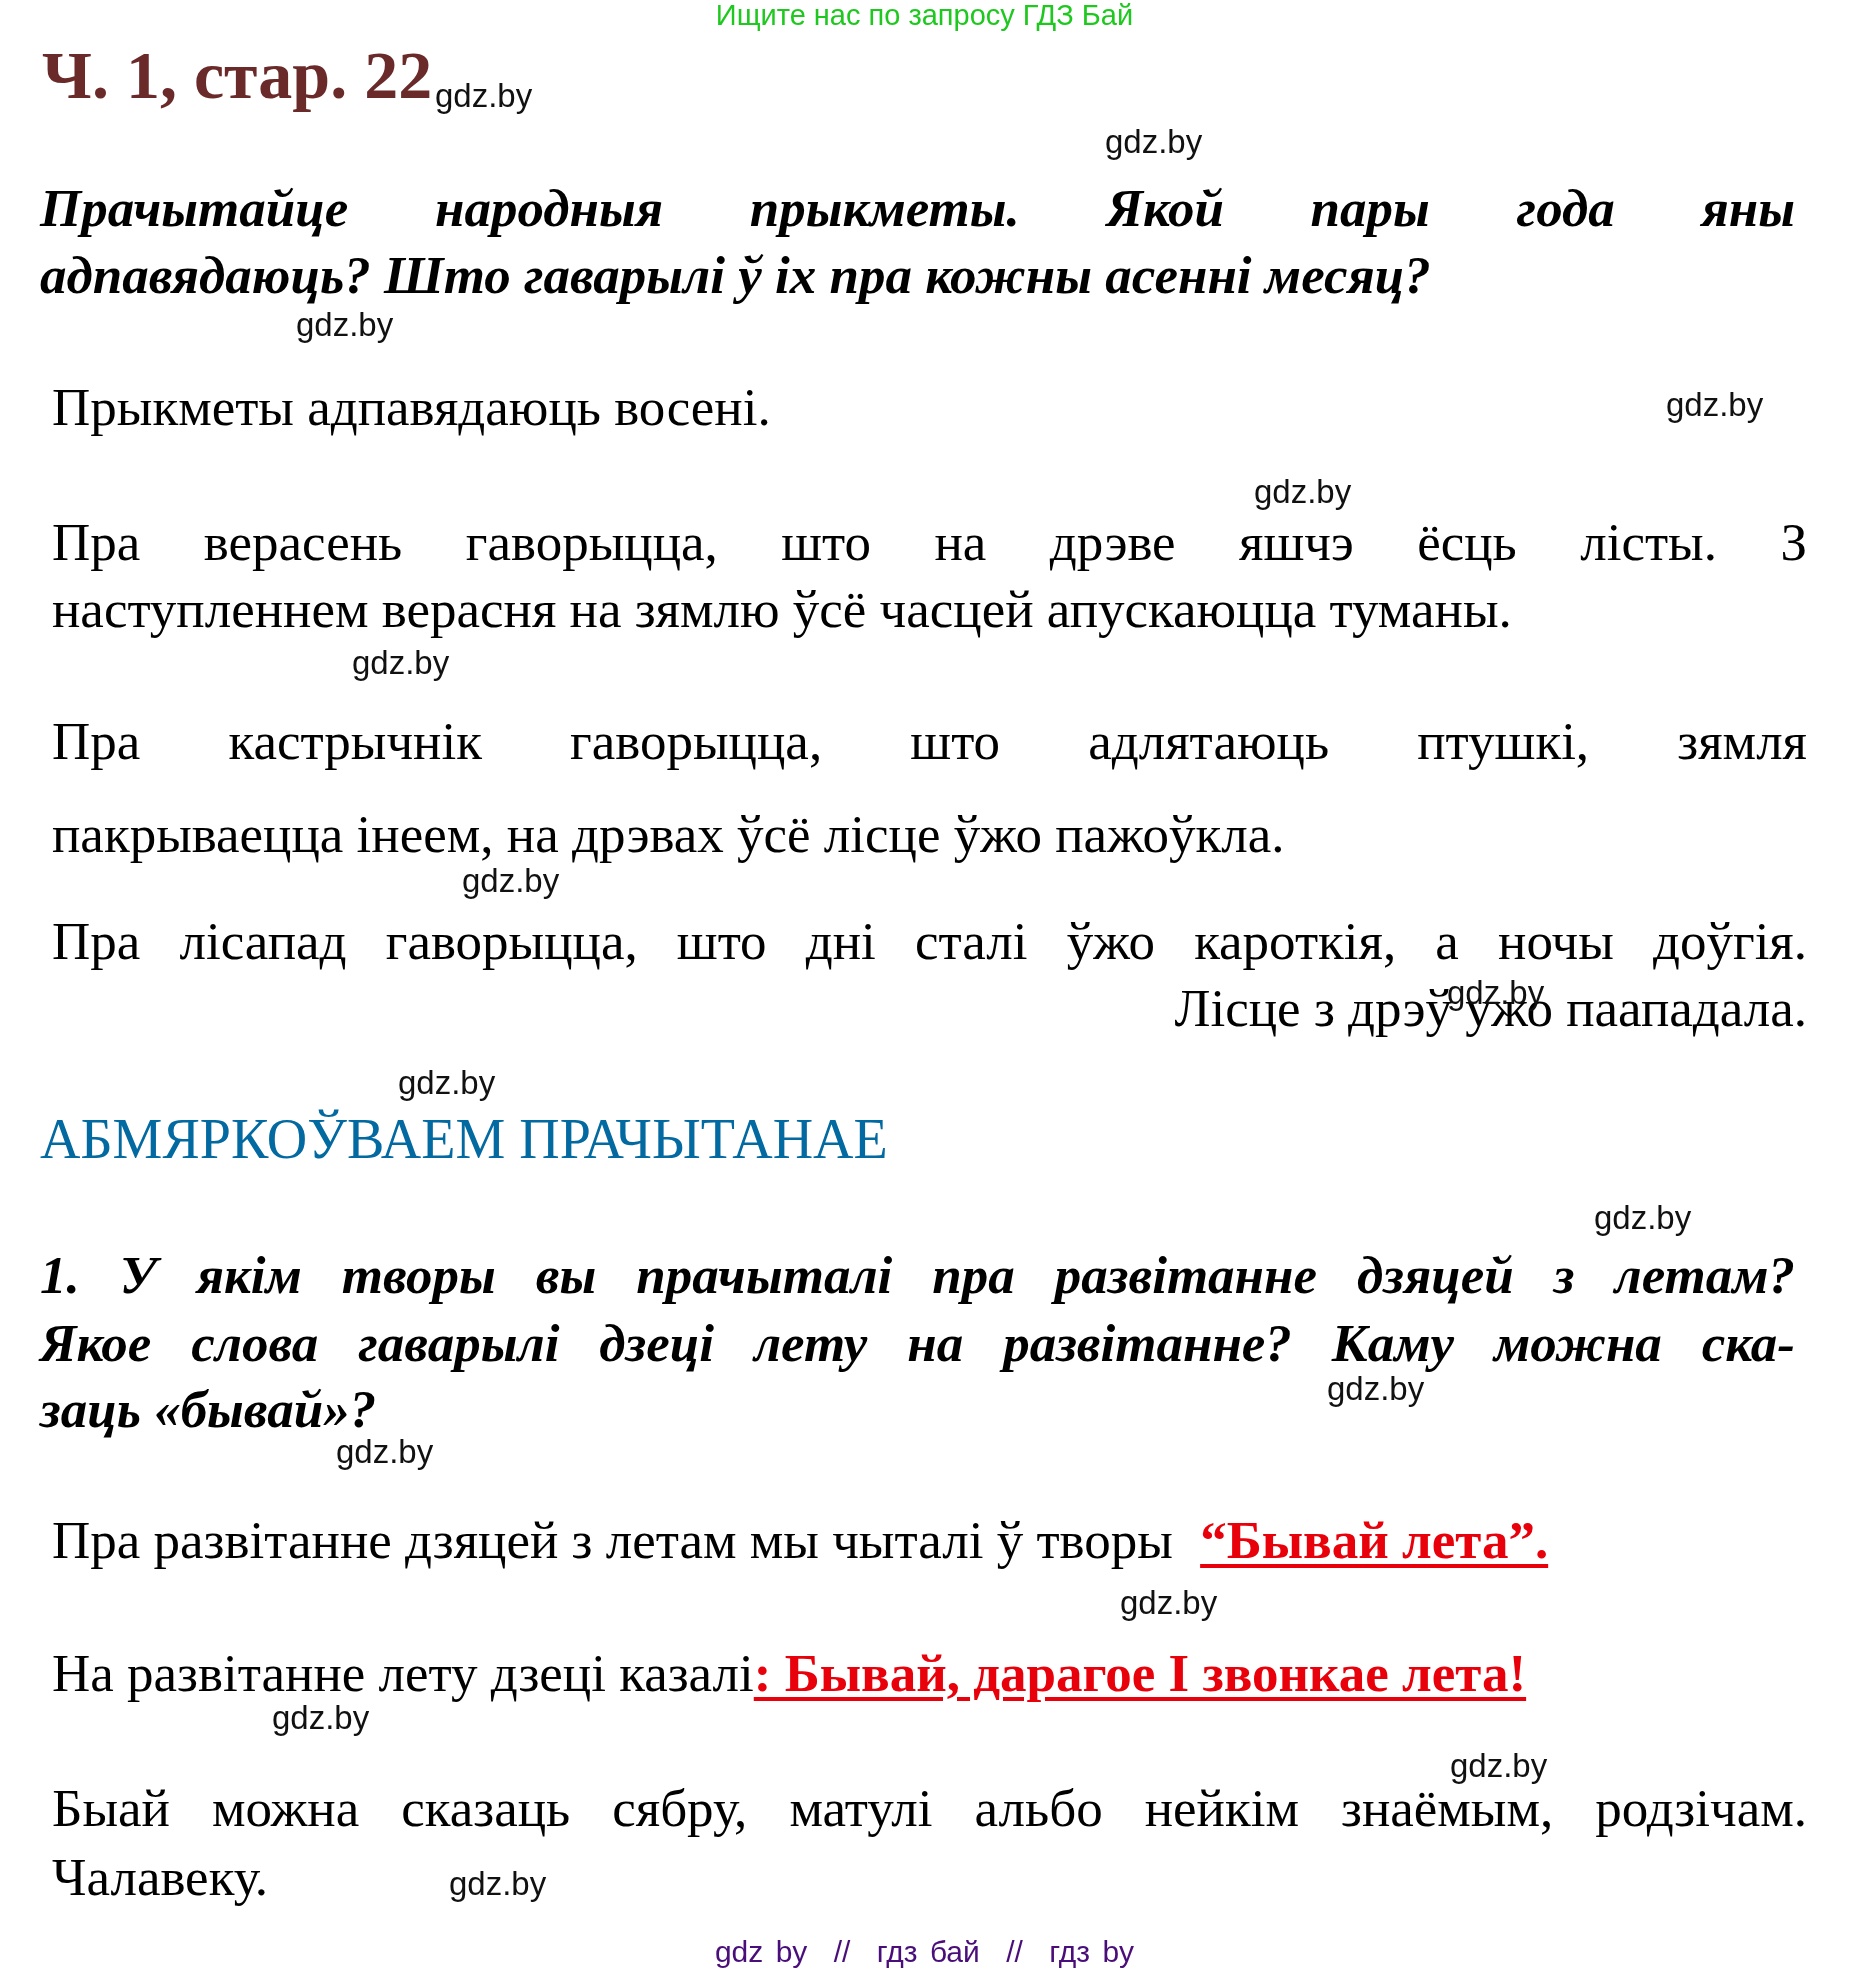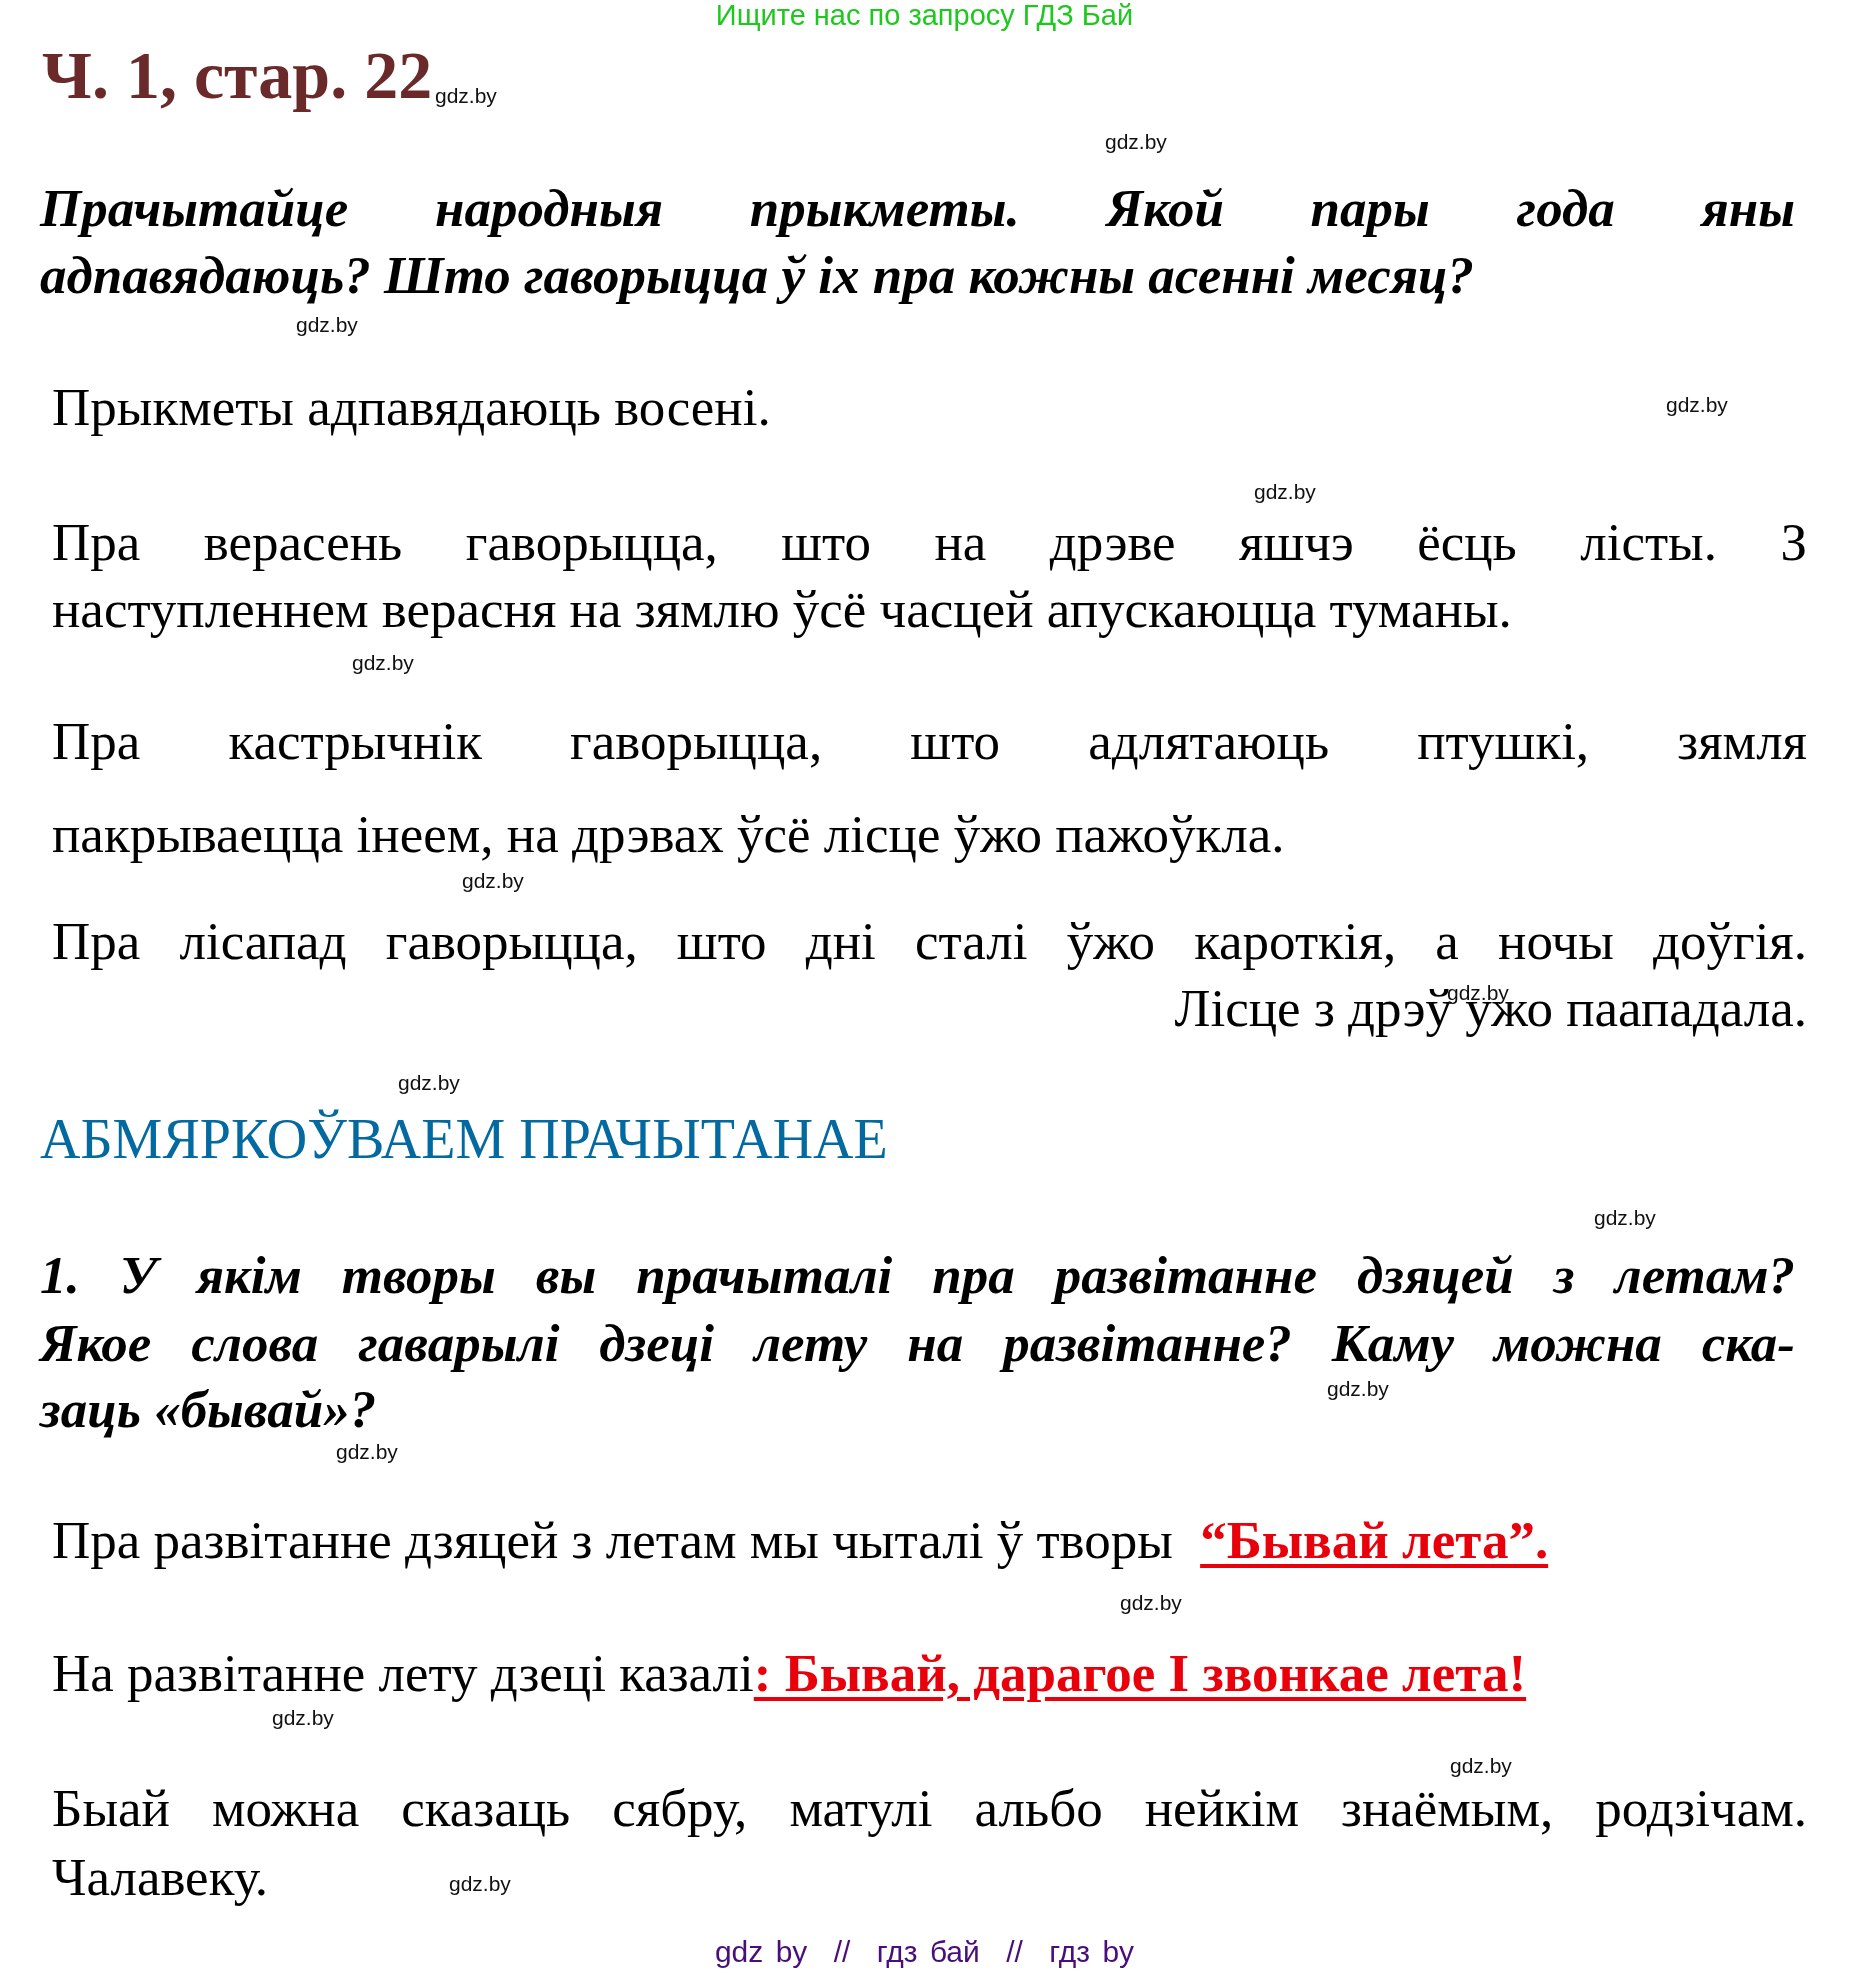--- a/index.html
+++ b/index.html
@@ -1,37 +1,37 @@
 <!DOCTYPE html>
 <html><head>
 <meta charset="utf-8">
 <style>
   html, body { margin:0; padding:0; background:#ffffff; }
   body { width:1849px; height:1988px; position:relative; overflow:hidden; }
   .abs { position:absolute; white-space:nowrap; }
   .banner { font-family:"Liberation Sans", sans-serif; font-size:29px; color:#1ec81e; left:0; width:1849px; text-align:center; top:-2px; line-height:34px; }
   .title { font-family:"Liberation Serif", serif; font-weight:bold; font-size:68px; color:#6b2a2a; left:42px; top:42px; line-height:66px; }
-  .wm { font-family:"Liberation Sans", sans-serif; font-size:21px; color:#111; line-height:32px; }
+  .wm { font-family:"Liberation Sans", sans-serif; font-size:33px; color:#111; line-height:32px; }
   .q { font-family:"Liberation Serif", serif; font-weight:bold; font-style:italic; font-size:53px; color:#000; line-height:66px; left:40px; width:1755px; }
   .body { font-family:"Liberation Serif", serif; font-size:53px; color:#000; line-height:66px; left:52px; width:1755px; }
   .just { text-align:justify; text-align-last:justify; white-space:nowrap; }
   .heading { font-family:"Liberation Serif", serif; font-size:56px; color:#0369a1; left:40px; line-height:66px; }
   .red { color:#e8000a; font-weight:bold; text-decoration:underline; text-decoration-thickness:4px; text-underline-offset:6px; }
   .footer { font-family:"Liberation Sans", sans-serif; font-size:30px; color:#4a0e7a; left:0; width:1849px; text-align:center; line-height:36px; top:1934px; word-spacing:4px; }
   .footer .sep { margin:0 14px; }
 </style>
 </head>
 <body>
 
 <div class="abs banner">Ищите нас по запросу ГДЗ Бай</div>
 
 <div class="abs title">Ч. 1, стар. 22</div>
 
 <div class="abs q just" style="top:175px;">Прачытайце народныя прыкметы. Якой пары года яны</div>
-<div class="abs q" style="top:242px;">адпавядаюць? Што гаворыцца ў іх пра кожны асенні месяц?</div>
+<div class="abs q" style="top:242px;">адпавядаюць? Што гаварылі ў іх пра кожны асенні месяц?</div>
 
 <div class="abs body" style="top:374px;">Прыкметы адпавядаюць восені.</div>
 
 <div class="abs body just" style="top:509px;">Пра верасень гаворыцца, што на дрэве яшчэ ёсць лісты. З</div>
 <div class="abs body" style="top:576px;">наступленнем верасня на зямлю ўсё часцей апускаюцца туманы.</div>
 
 <div class="abs body just" style="top:708px;">Пра кастрычнік гаворыцца, што адлятаюць птушкі, зямля</div>
 <div class="abs body" style="top:775px;margin-top:26px;">пакрываецца інеем, на дрэвах ўсё лісце ўжо пажоўкла.</div>
 
 <div class="abs body just" style="top:908px;">Пра лісапад гаворыцца, што дні сталі ўжо кароткія, а ночы доўгія.</div>

